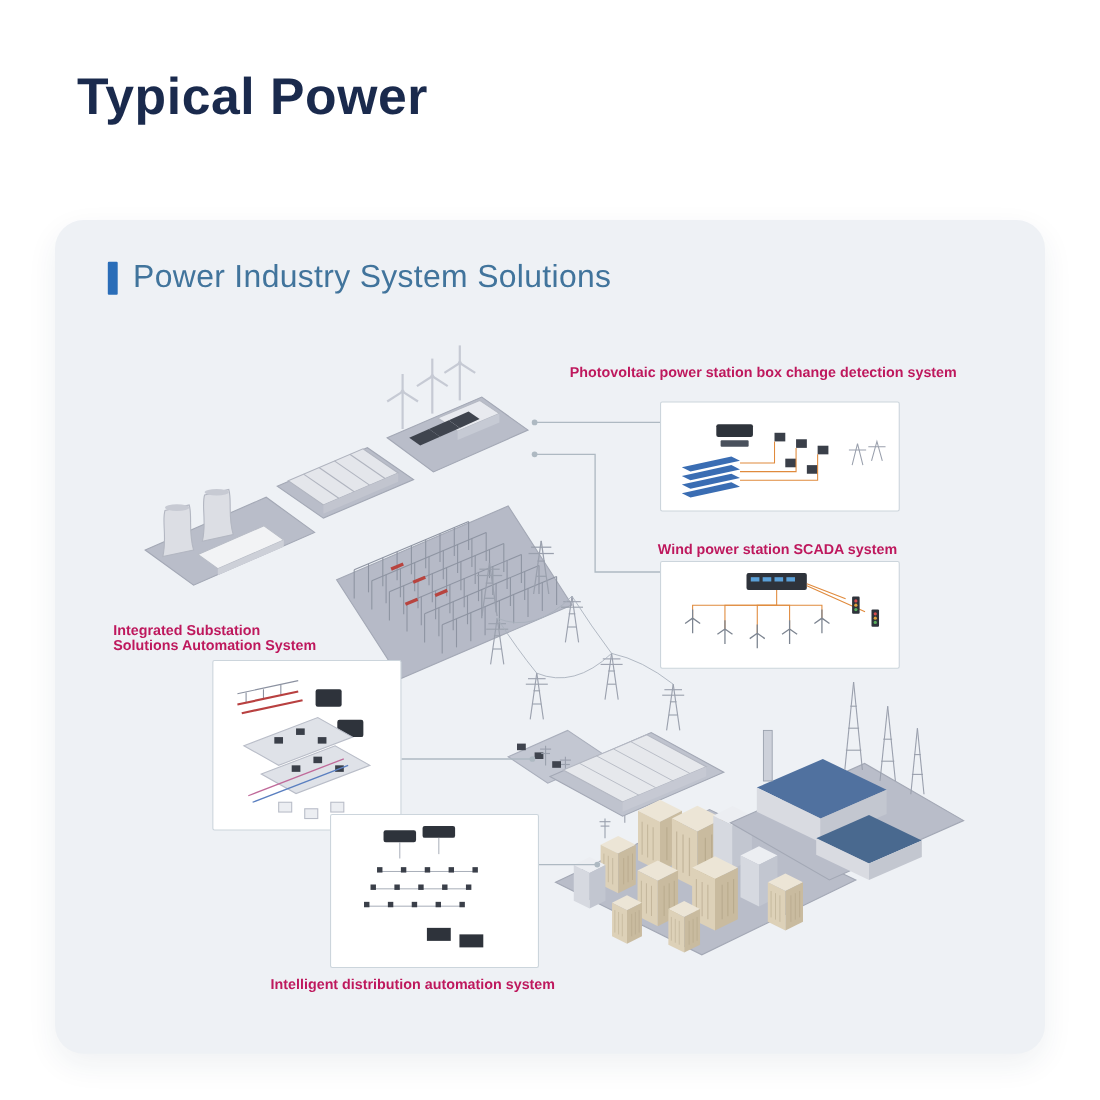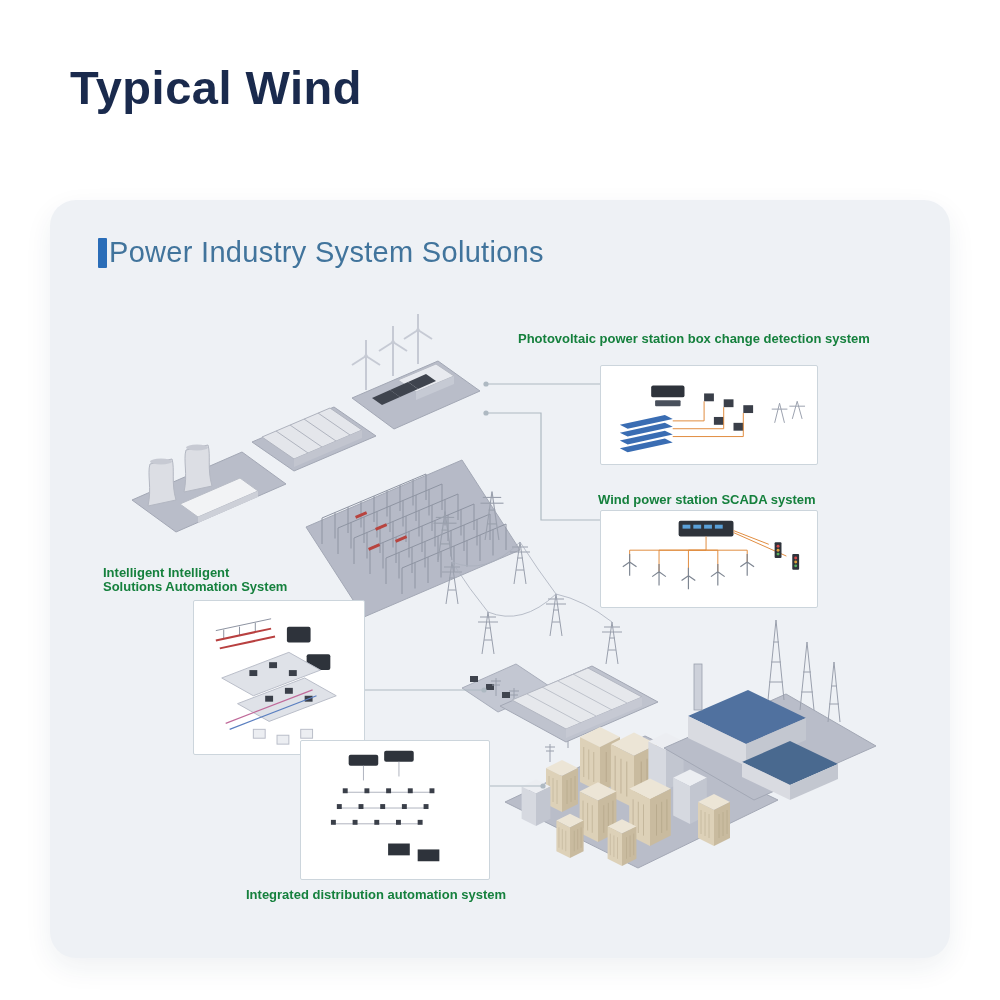--- a/index.html
+++ b/index.html
@@ -14,45 +14,45 @@
     position:absolute;left:70px;top:60px;
     font-size:47px;font-weight:800;color:#1a2a4d;letter-spacing:.5px;
   }
   .card{
     position:absolute;left:50px;top:200px;width:900px;height:758px;
     background:#eef1f5;border-radius:26px;
     box-shadow:0 10px 28px rgba(30,50,90,.07);
   }
   .card-header{
     position:absolute;left:98px;top:236px;
-    display:flex;align-items:center;gap:2px;z-index:3;
+    display:flex;align-items:center;gap:14px;z-index:3;
   }
   .accent-bar{width:9px;height:30px;background:#2a6db8;border-radius:1px}
   .card-title{font-size:29px;color:#41749c;font-weight:500;letter-spacing:.3px}
   .scene-svg{position:absolute;left:0;top:0;width:1000px;height:1000px;z-index:1;pointer-events:none}
   .callout-label{
-    position:absolute;font-size:13px;font-weight:700;color:#15803d;z-index:4;line-height:14px;
+    position:absolute;font-size:13px;font-weight:700;color:#be185d;z-index:4;line-height:14px;
   }
   .callout-box{
     position:absolute;background:#ffffff;border:1px solid #ccd5dc;border-radius:2px;z-index:2;
   }
   .callout-box svg{display:block;width:100%;height:100%}
   #label-pv{left:518px;top:332px}
   #label-wind{left:598px;top:493px}
   #label-substation{left:103px;top:566px}
   #label-distribution{left:246px;top:888px}
   #box-pv{left:600px;top:365px;width:218px;height:100px}
   #box-wind{left:600px;top:510px;width:218px;height:98px}
   #box-substation{left:193px;top:600px;width:172px;height:155px}
   #box-distribution{left:300px;top:740px;width:190px;height:140px}
 </style>
 </head>
 <body>
 
-<h1 class="page-title">Typical Wind</h1>
+<h1 class="page-title">Typical Power</h1>
 
 <div class="card"></div>
 
 <div class="card-header">
   <span class="accent-bar"></span>
   <h2 class="card-title">Power Industry System Solutions</h2>
 </div>
 
 <svg class="scene-svg" viewBox="0 0 1000 1000" xmlns="http://www.w3.org/2000/svg">
   <defs>
@@ -254,24 +254,24 @@
       <circle cx="486" cy="413" r="2.6"></circle>
       <circle cx="484" cy="690" r="2.6"></circle>
       <circle cx="543" cy="786" r="2.6"></circle>
     </g>
   </g>
 </svg>
 
 <div class="callout-label" id="label-pv">Photovoltaic power station box change detection system</div>
 <div class="callout-label" id="label-wind">Wind power station SCADA system</div>
 <div class="callout-label" id="label-substation">
-  <div>Intelligent Intelligent</div>
+  <div>Integrated Substation</div>
   <div>Solutions Automation System</div>
 </div>
-<div class="callout-label" id="label-distribution">Integrated distribution automation system</div>
+<div class="callout-label" id="label-distribution">Intelligent distribution automation system</div>
 
 <div class="callout-box" id="box-pv">
   <svg viewBox="0 0 218 100" xmlns="http://www.w3.org/2000/svg">
     <g fill="#3a6db3">
       <polygon points="18,60 64,50 72,54 26,64"></polygon>
       <polygon points="18,68 64,58 72,62 26,72"></polygon>
       <polygon points="18,76 64,66 72,70 26,80"></polygon>
       <polygon points="18,84 64,74 72,78 26,88"></polygon>
     </g>
     <rect x="50" y="20" width="34" height="12" rx="2" fill="#2e333b"></rect>

